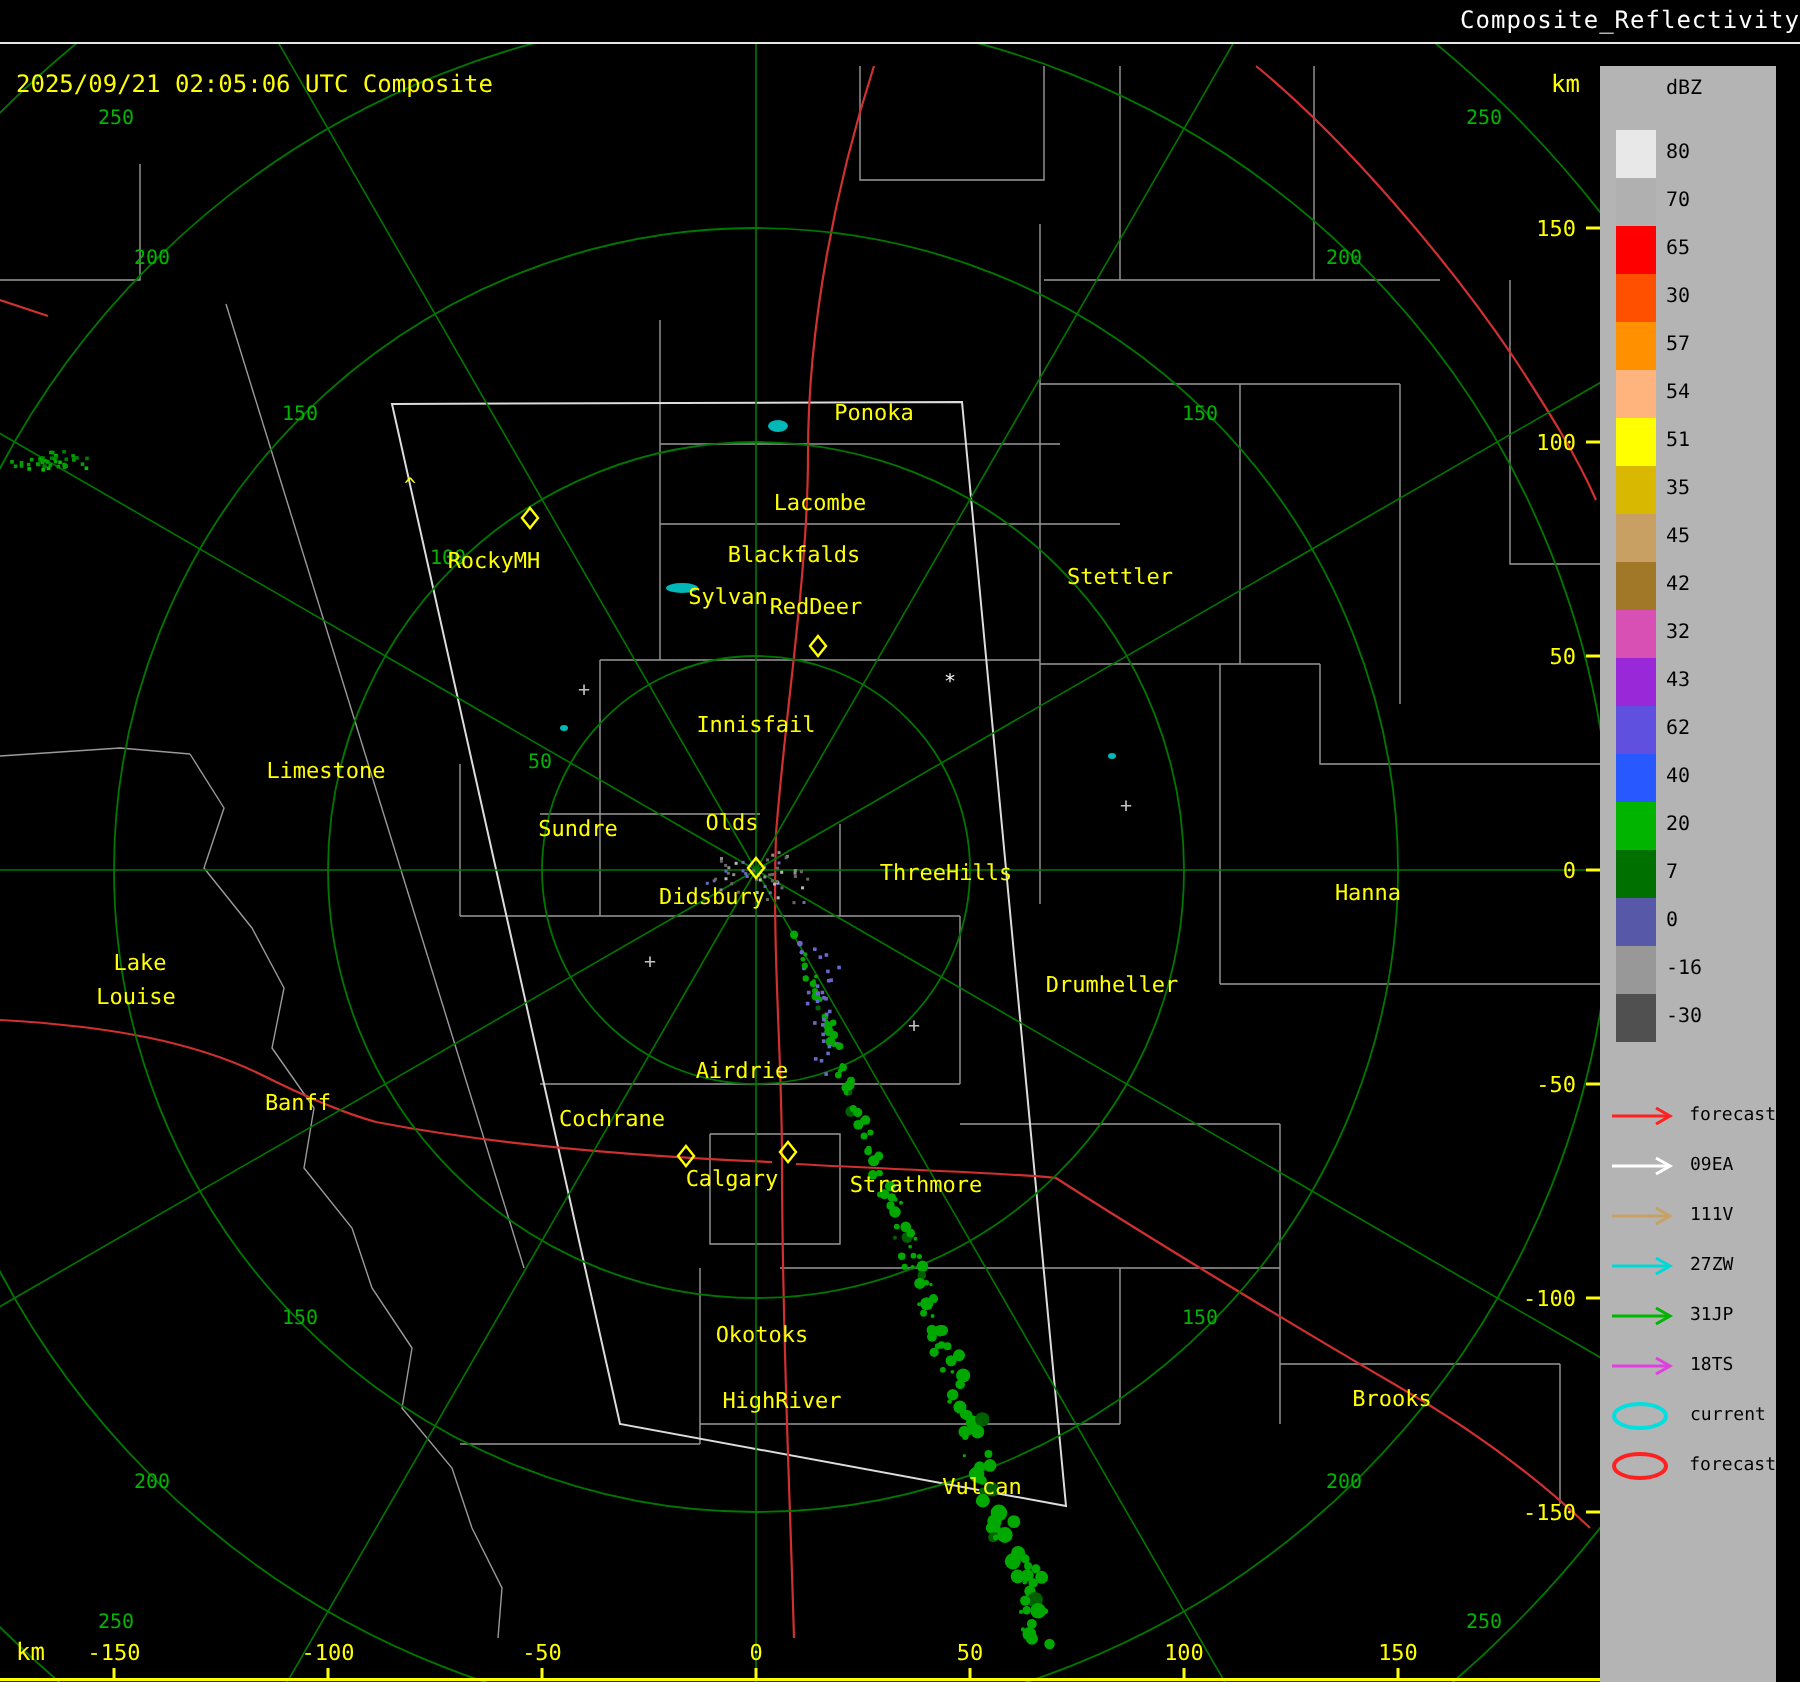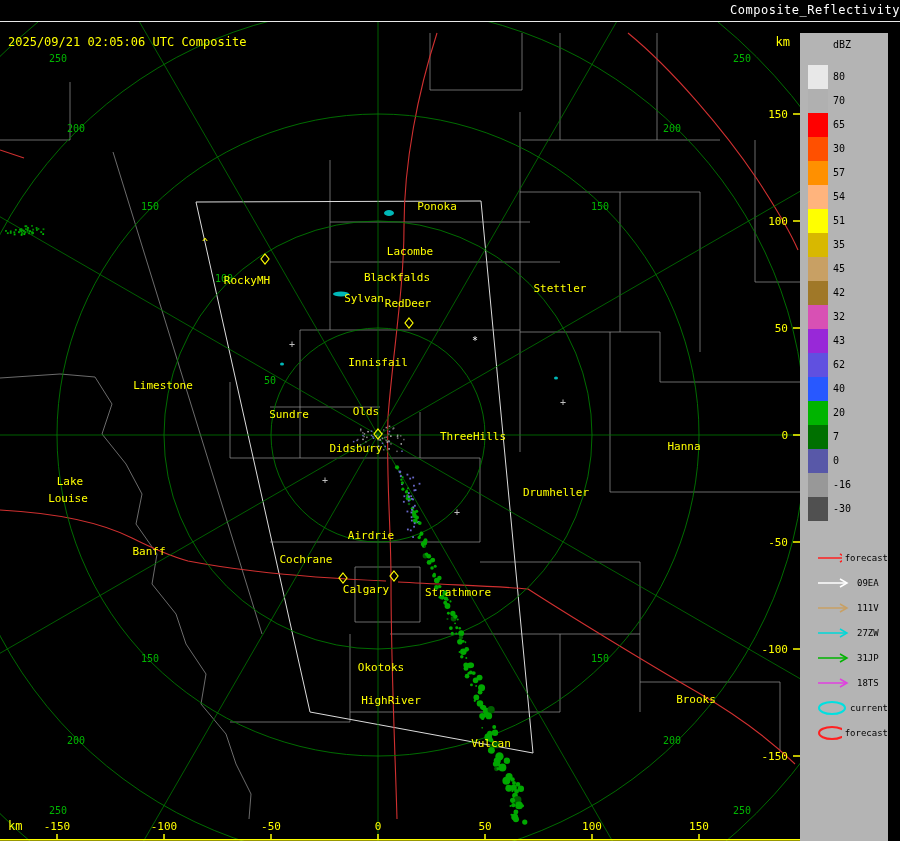--- a/index.html
+++ b/index.html
@@ -13,21 +13,21 @@
   .town{fill:#ffff00;font-family:"DejaVu Sans Mono",monospace;font-size:11px;}
   .rlbl{fill:#00b400;font-family:"DejaVu Sans Mono",monospace;font-size:10px;}
   .axlbl{fill:#ffff00;font-family:"DejaVu Sans Mono",monospace;font-size:11px;}
   .sidebar{position:absolute;left:800px;top:33px;width:88px;height:808px;background:#b4b4b4;}
   .dbz-title{padding:6px 0 0 33px;font-size:10px;color:#000;height:14px;}
   #colorbar{margin-top:12px;}
   .cb-row{display:flex;height:24px;}
   .cb-swatch{width:20px;height:24px;margin-left:8px;border:0;}
   .cb-label{font-size:10px;color:#000;line-height:24px;margin-left:5px;}
   #legend{margin-top:24px;}
-  .lg-row{display:flex;align-items:center;height:25px;padding-left:16px;}
+  .lg-row{display:flex;align-items:center;height:25px;padding-left:4px;}
   .lg-label{font-size:9px;color:#000;margin-left:3px;}
 </style>
 </head>
 <body>
 
 <div class="titlebar">
   <span>Composite_Reflectivity</span>
 </div>
 
 <svg id="map-svg" width="800" height="819">

